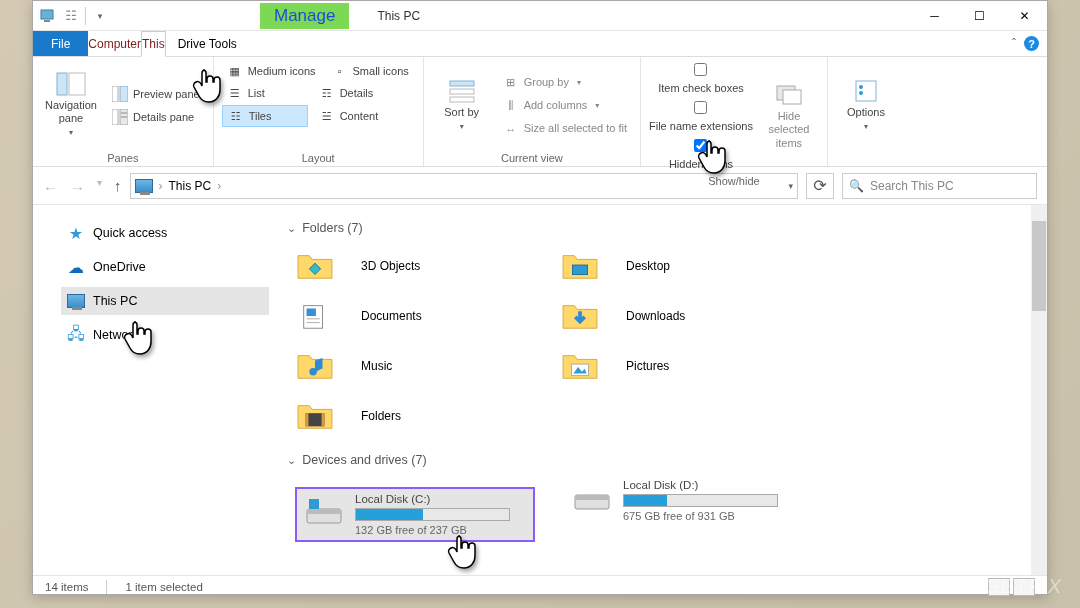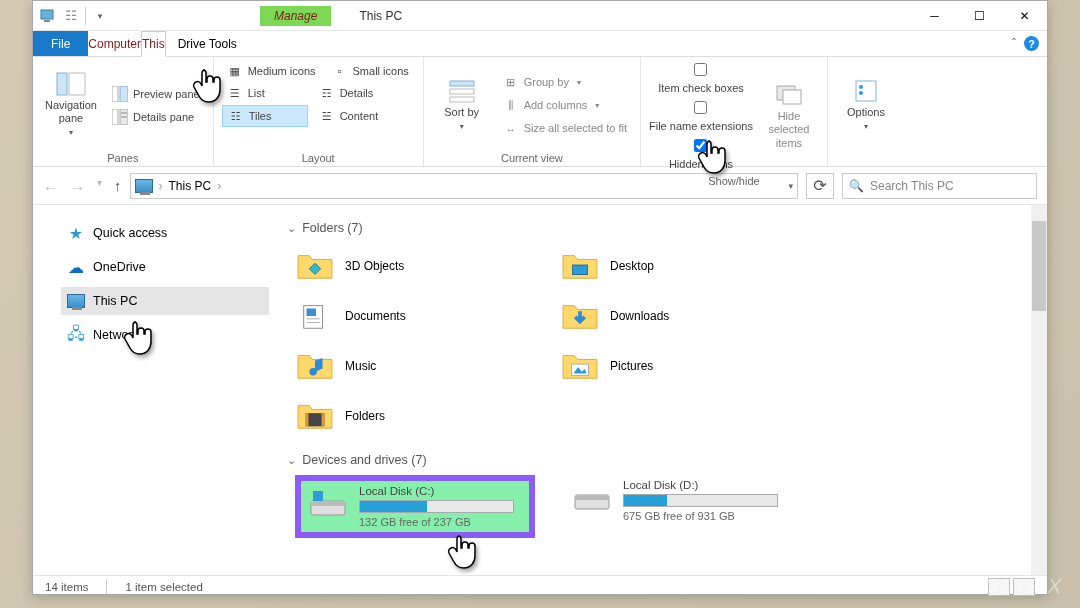--- a/index.html
+++ b/index.html
@@ -2,21 +2,21 @@
 <html><head>
 <meta charset="utf-8">
 <style>
 * { box-sizing: border-box; margin: 0; padding: 0; font-family: "Segoe UI", Tahoma, sans-serif; }
 body { width: 1080px; height: 608px; background: linear-gradient(135deg, #d4cab4, #c8c0aa); overflow: hidden; position: relative; }
 .window { position: absolute; left: 32px; top: 0; width: 1016px; height: 595px; background: #fff; border: 1px solid #a8a8a8; box-shadow: 0 3px 12px rgba(0,0,0,0.2); }
 .titlebar { height: 30px; display: flex; align-items: center; background: #fff; border-bottom: 1px solid #e5e5e5; }
 .qat { display: flex; align-items: center; gap: 2px; padding-left: 6px; }
 .qat-icon { width: 20px; height: 20px; display: flex; align-items: center; justify-content: center; font-size: 13px; }
 .qat-sep { width: 1px; height: 18px; background: #ccc; margin: 0 2px; }
-.manage-tab { margin-left: 150px; background: #7dd856; color: #7f1d1d; font-size: 12px; padding: 3px 14px; font-style: italic; }
+.manage-tab { margin-left: 150px; background: #7dd856; color: #1d4ed8; font-size: 17px; padding: 3px 14px; }
 .title-text { margin-left: 28px; font-size: 12px; color: #333; }
 .win-controls { margin-left: auto; display: flex; }
 .win-btn { width: 45px; height: 30px; display: flex; align-items: center; justify-content: center; font-size: 12px; }
 
 .tabs { display: flex; height: 26px; background: #fff; font-size: 12px; align-items: stretch; border-bottom: 1px solid #ddd; }
 .tab-file { background: #1979ca; color: #fff; padding: 0 18px; display: flex; align-items: center; }
 .tab { padding: 0 0; display: flex; align-items: center; color: #7f1d1d; }
 .tab.active { border: 1px solid #ccc; border-bottom: 1px solid #fff; margin-bottom: -1px; background: #fff; }
 .tab-drive { padding: 0 12px; display: flex; align-items: center; }
 .ribbon-expand { margin-left: auto; display: flex; align-items: center; padding-right: 8px; gap: 8px; }
@@ -49,27 +49,27 @@
 .nav-item { display: flex; align-items: center; gap: 8px; padding: 5px 6px; margin-bottom: 6px; }
 .nav-item.sel { background: #e5e5e5; }
 .nicon { width: 18px; height: 18px; display: flex; align-items: center; justify-content: center; }
 .star { color: #2f9bd6; font-size: 16px; }
 .cloud { color: #0f6cbd; font-size: 16px; }
 .netw { color: #2f9bd6; font-size: 16px; }
 .content { flex: 1; padding: 12px 14px 0 8px; position: relative; }
 .section-head { color: #555; font-size: 12.5px; margin: 4px 0 8px; display: flex; align-items: center; gap: 6px; }
 .chev { color: #666; font-size: 11px; }
 .folder-grid { display: grid; grid-template-columns: 255px 255px; gap: 4px 10px; margin-left: 8px; margin-bottom: 14px; }
-.folder-item { display: flex; align-items: center; gap: 10px; height: 46px; }
+.folder-item { display: flex; align-items: center; gap: 26px; height: 46px; }
 .ficon { width: 40px; height: 40px; display: flex; align-items: center; justify-content: center; }
 .folder-svg { width: 38px; height: 32px; }
 .flabel { font-size: 12px; }
 .drives { display: flex; gap: 30px; margin-left: 8px; }
 .drive { display: flex; gap: 10px; padding: 4px 6px; width: 240px; }
-.drive.sel { background: #86efac; border: 6px solid #8b5cf6; }
+.drive.sel { background: #e5e5e5; border: 2px solid #8b5cf6; margin-top: 12px; }
 .dicon { width: 42px; height: 40px; }
 .dinfo { font-size: 11.5px; color: #444; }
 .dbar { width: 155px; height: 13px; border: 1px solid #aaa; background: #e8e8e8; margin: 3px 0; position: relative; }
 .dbar-fill { position: absolute; left: 0; top: 0; bottom: 0; background: #26a0da; }
 .dfree { color: #666; font-size: 11px; }
 .scrollbar { position: absolute; right: 0; top: 0; bottom: 0; width: 16px; background: #f0f0f0; }
 .scrollbar-thumb { position: absolute; top: 16px; left: 1px; width: 14px; height: 90px; background: #c8c8c8; }
 
 .status { height: 22px; border-top: 1px solid #e5e5e5; display: flex; align-items: center; padding: 0 12px; font-size: 11.5px; color: #555; gap: 18px; }
 .status-sep { width: 1px; height: 14px; background: #ccc; }

